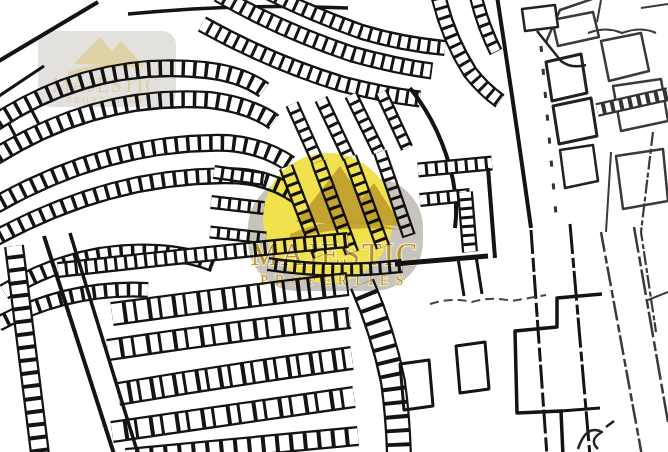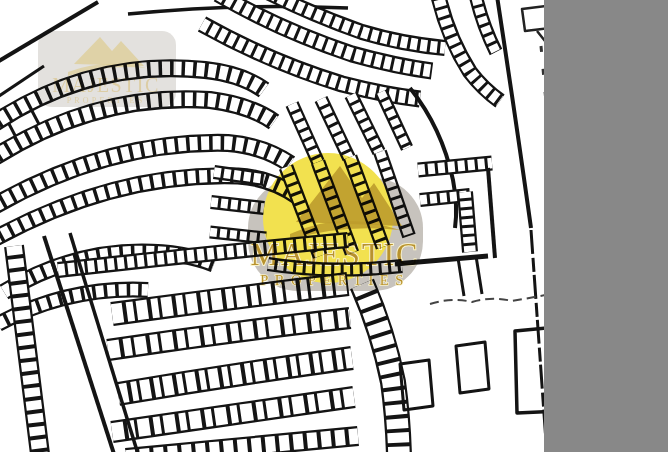--- a/index.html
+++ b/index.html
@@ -1,17 +1,17 @@
 <!DOCTYPE html>
 <html style="--background: #ffffff; --map-line: #141414; --sketch-line: #3a3a3a; --highlight-yellow: #f2e14f; --badge-gray: #c7c3bd; --logo-gold: #b8922e; --logo-gold-dark: #bd9c2c; --brand-outline: #f8f2cc;"><head>
 <meta charset="utf-8">
 <style>
   html,body{margin:0;padding:0;background:#888;}
   #stage{
-    position:relative;width:544px;height:452px;overflow:hidden;
+    position:relative;width:668px;height:452px;overflow:hidden;
     background:#ffffff;font-family:"Liberation Serif",serif;
   }
   #stage svg{position:absolute;left:0;top:0;display:block;}
   .wm{mix-blend-mode:multiply;}
   text.brand{
     font-family:"Liberation Serif",serif;
     paint-order:stroke;
     text-anchor:middle;
   }
 </style>

